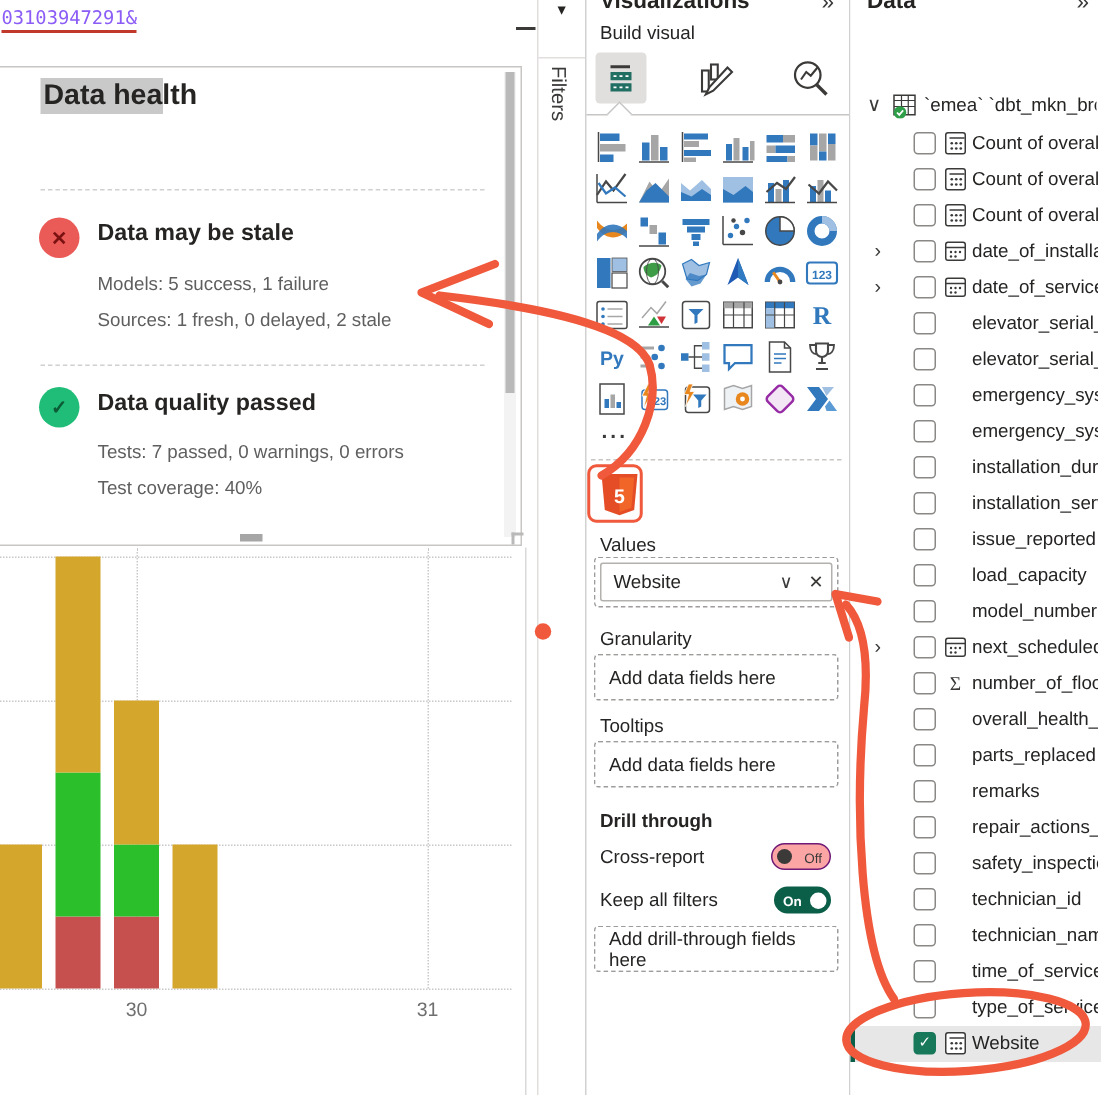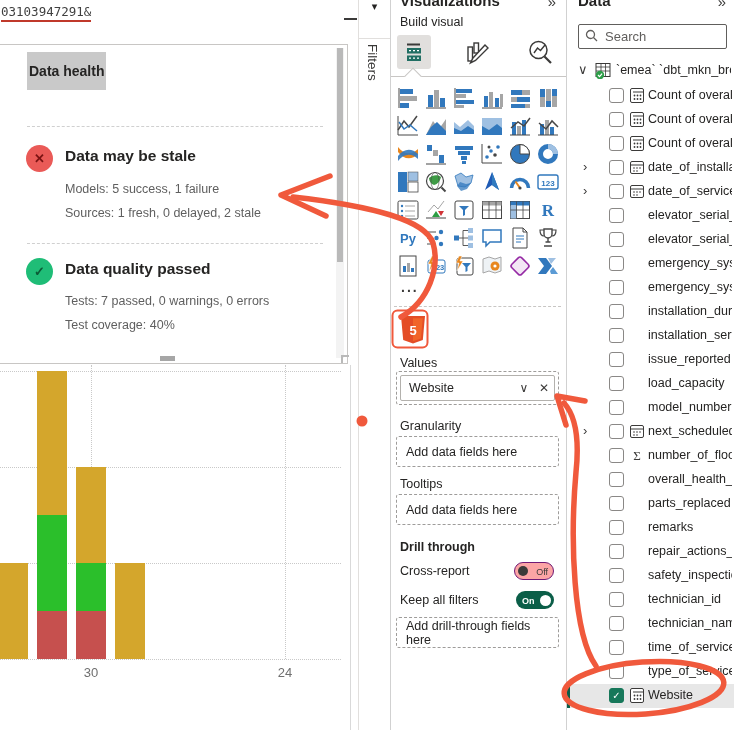--- a/index.html
+++ b/index.html
@@ -1,27 +1,27 @@
 <!DOCTYPE html>
 <html><head>
 <meta charset="utf-8">
 <style>
   html,body{margin:0;padding:0;}
   body{width:734px;height:730px;position:relative;overflow:hidden;background:#fff;
        font-family:"Liberation Sans",sans-serif;color:#252423;}
   
   .canvas{position:absolute;left:0;top:0;width:358px;height:730px;background:#fff;}
   .url-text{position:absolute;left:1px;top:4px;font-family:"DejaVu Sans Mono",monospace;
-            font-size:12.5px;color:#404040;border-bottom:2px solid #c0392b;padding-bottom:1px;}
+            font-size:12.5px;color:#8b5cf6;border-bottom:2px solid #c0392b;padding-bottom:1px;}
   .dash-mark{position:absolute;left:344px;top:18px;width:13px;height:2px;background:#3b3a39;}
   
   .card{position:absolute;left:-2px;top:44px;width:350px;height:320px;background:#fff;
         border:1px solid #c8c6c4;box-sizing:border-box;}
-  .card-title{position:absolute;left:28px;top:7px;font-size:14px;font-weight:bold;color:#252423;
-        background:linear-gradient(to right,#c9c9c9 0,#c9c9c9 82px,transparent 82px);padding:11px 2px;}
+  .card-title{position:absolute;left:28px;top:7px;font-size:19px;font-weight:bold;color:#252423;
+        background:linear-gradient(to right,#c9c9c9 0,#c9c9c9 82px,transparent 82px);padding:1px 2px;}
   .card-sub{position:absolute;left:28px;top:47px;font-size:12.5px;color:#5f5f5f;}
   .card-div{position:absolute;left:28px;right:24px;border-top:1px dashed #d0d0d0;}
   .hsec-icon{position:absolute;left:27px;width:27px;height:27px;border-radius:50%;
              display:flex;align-items:center;justify-content:center;font-size:13px;font-weight:bold;}
   .hsec-head{position:absolute;left:66px;font-size:15.5px;font-weight:bold;color:#252423;}
   .hsec-line{position:absolute;left:66px;font-size:12.5px;color:#5f5f5f;}
   .vscroll{position:absolute;right:3px;top:3px;width:8px;height:310px;background:#f3f3f3;}
   .vscroll .thumb{position:absolute;left:1px;top:0;width:6px;height:214px;background:#b9b9b9;}
   .hthumb{position:absolute;left:160px;top:356px;width:15px;height:5px;background:#a6a6a6;}
   .corner{position:absolute;left:341px;top:355px;width:8px;height:8px;border-left:2px solid #b9b9b9;border-top:2px solid #b9b9b9;box-sizing:border-box;}
@@ -118,21 +118,21 @@
   <div class="corner"></div>
 
   <div class="chart-region" id="chart">
       <div class="grid-h" style="top: 294px;"></div>
       <div class="grid-h" style="top: 198px;"></div>
       <div class="grid-h" style="top: 102px;"></div>
       <div class="grid-h" style="top: 6px;"></div>
       <div class="grid-v" style="left: 91px; height: 294px;"></div>
       <div class="tick" style="left: 91px;">30</div>
       <div class="grid-v" style="left: 285px; height: 294px;"></div>
-      <div class="tick" style="left: 285px;">24</div>
+      <div class="tick" style="left: 285px;">31</div>
       <div class="bar-seg" style="left: -1.6px; width: 30px; top: 198px; height: 96px; background: rgb(212, 166, 44);"></div>
       <div class="bar-seg" style="left: 37.2px; width: 30px; top: 246px; height: 48px; background: rgb(198, 80, 78);"></div>
       <div class="bar-seg" style="left: 37.2px; width: 30px; top: 150px; height: 96px; background: rgb(43, 191, 43);"></div>
       <div class="bar-seg" style="left: 37.2px; width: 30px; top: 6px; height: 144px; background: rgb(212, 166, 44);"></div>
       <div class="bar-seg" style="left: 76px; width: 30px; top: 246px; height: 48px; background: rgb(198, 80, 78);"></div>
       <div class="bar-seg" style="left: 76px; width: 30px; top: 198px; height: 48px; background: rgb(43, 191, 43);"></div>
       <div class="bar-seg" style="left: 76px; width: 30px; top: 102px; height: 96px; background: rgb(212, 166, 44);"></div>
       <div class="bar-seg" style="left: 114.8px; width: 30px; top: 198px; height: 96px; background: rgb(212, 166, 44);"></div>
     </div>
 </div>
@@ -440,29 +440,20 @@
   </div>
 
   <div class="well well-empty" style="top:617px">
     <span>Add drill-through fields here</span>
   </div>
 </div>
 
 <div class="data-pane">
   <div class="pane-title" style="left:11px">Data</div>
   <div class="pane-collapse" style="right:8px">»</div>
-  <div class="search-box">
-    <span style="width:24px;text-align:center;">
-      <svg width="13" height="13" viewBox="0 0 13 13">
-          <circle cx="5.5" cy="5.5" r="4" fill="none" stroke="#605e5c" stroke-width="1.3"></circle>
-          <path d="M8.5 8.5l3.5 3.5" stroke="#605e5c" stroke-width="1.3"></path>
-        </svg>
-    </span>
-    <input placeholder="Search" style="">
-  </div>
   <div id="field-list">
       <div class="tree-row" style="top: 59px;">
         <span class="tr-chev" style="left:11px">∨</span>
     <span class="tr-icon" style="left:27px"><svg width="18" height="17" viewBox="0 0 18 17">
             <rect x="2" y="1.5" width="14" height="13" fill="#fff" stroke="#3b3a39"></rect>
             <path d="M2 5h14M2 9h14M7 1.5v13M11.5 1.5v13" stroke="#3b3a39" stroke-width=".8"></path>
             <circle cx="6" cy="13" r="4.2" fill="#2e9e49"></circle>
             <path d="M4 13l1.5 1.6 2.6-3" stroke="#fff" stroke-width="1.2" fill="none"></path>
           </svg></span>
     <span class="tr-label" style="left:49px;width:115px;">`emea` `dbt_mkn_bron...</span>

